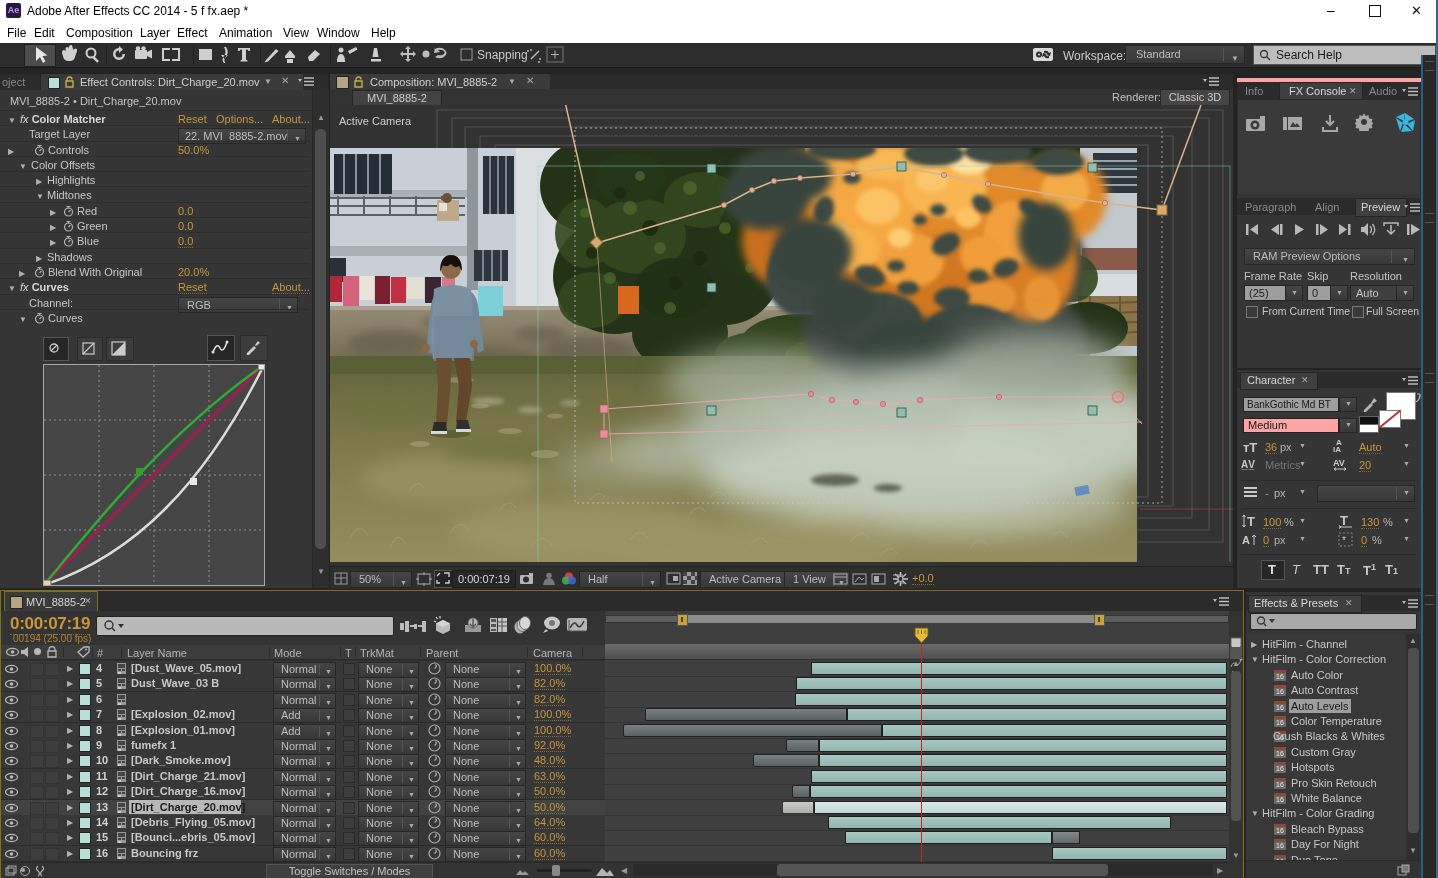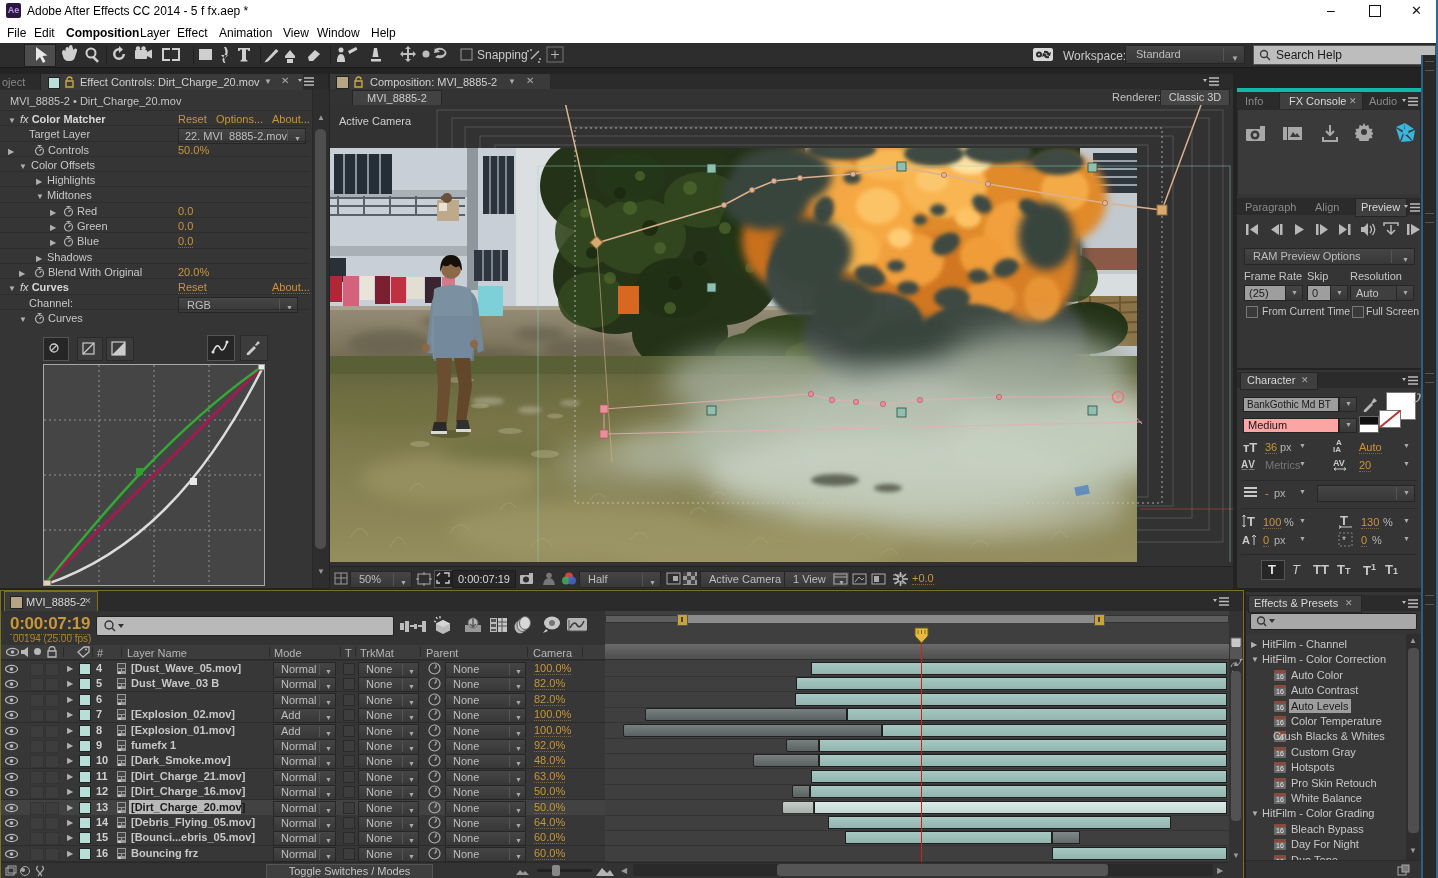--- a/index.html
+++ b/index.html
@@ -24,21 +24,21 @@
     color:#b79de0;font-size:9px;font-weight:bold;text-align:center;line-height:15px;">Ae</div>
   <div class="tx" style="left:27px;top:4px;color:#000;font-size:12px;">Adobe After Effects CC 2014 - 5 f fx.aep *</div>
   <div class="tx" style="left:1327px;top:2px;color:#111;font-size:14px;">–</div>
   <div class="ab" style="left:1369px;top:5px;width:10px;height:10px;border:1px solid #111;"></div>
   <div class="tx" style="left:1411px;top:3px;color:#111;font-size:13px;">✕</div>
 </div>
 
 <div class="ab" style="left:0;top:22px;width:1438px;height:21px;background:#ffffff;color:#000;font-size:12px;">
   <span class="tx" style="left:7px;top:4px;">File</span>
   <span class="tx" style="left:34px;top:4px;">Edit</span>
-  <span class="tx" style="left:66px;top:4px;font-weight:bold;">Composition</span>
+  <span class="tx" style="left:66px;top:4px;">Composition</span>
   <span class="tx" style="left:140px;top:4px;">Layer</span>
   <span class="tx" style="left:177px;top:4px;">Effect</span>
   <span class="tx" style="left:219px;top:4px;">Animation</span>
   <span class="tx" style="left:283px;top:4px;">View</span>
   <span class="tx" style="left:317px;top:4px;">Window</span>
   <span class="tx" style="left:371px;top:4px;">Help</span>
 </div>
 
 <div class="ab" id="toolbar" style="left:0;top:43px;width:1438px;height:24px;background:#2d2d2d;border-bottom:1px solid #1a1a1a;">
   <div class="ab" style="left:24px;top:1px;width:30px;height:21px;background:#4c4c4c;border:1px solid #1f1f1f;"></div>
@@ -734,21 +734,21 @@
             <line x1="1" y1="8" x2="16" y2="8"></line>
             <line x1="3" y1="3" x2="14" y2="13"></line>
             <line x1="14" y1="3" x2="3" y2="13"></line>
           </g>
           <circle cx="8.5" cy="8" r="2.5" fill="#2e2e2e" stroke="#bbb"></circle>
         </svg>
   <span class="tx oru" style="left:582px;top:5px;">+0.0</span>
 </div>
 </div>
 
-<div class="ab" id="rc1" style="left:1237px;top:88px;width:184px;height:121px;background:#14b8a6;">
+<div class="ab" id="rc1" style="left:1237px;top:78px;width:184px;height:121px;background:#fca5a5;">
 <div class="ab" style="left:0;top:4px;width:184px;height:17px;background:#2b2b2b;">
   <span class="tx" style="left:8px;top:3px;color:#8a8a8a;">Info</span>
   <div class="ab" style="left:42px;top:0;width:82px;height:17px;background:#3f3f3f;border:1px solid #252525;"></div>
   <span class="tx" style="left:52px;top:3px;color:#d8d8d8;">FX Console</span>
   <span class="tx" style="left:112px;top:4px;color:#aaa;font-size:9px;">✕</span>
   <span class="tx" style="left:132px;top:3px;color:#8a8a8a;">Audio</span>
   <svg class="ab" style="left:165px;top:5px;" width="16" height="10">
           <path d="M0 2 l4 0 -2 3 z" fill="#bbb"></path>
           <path d="M6 1 h10 M6 4.5 h10 M6 8 h10" stroke="#bbb" stroke-width="1.5"></path>
         </svg>

